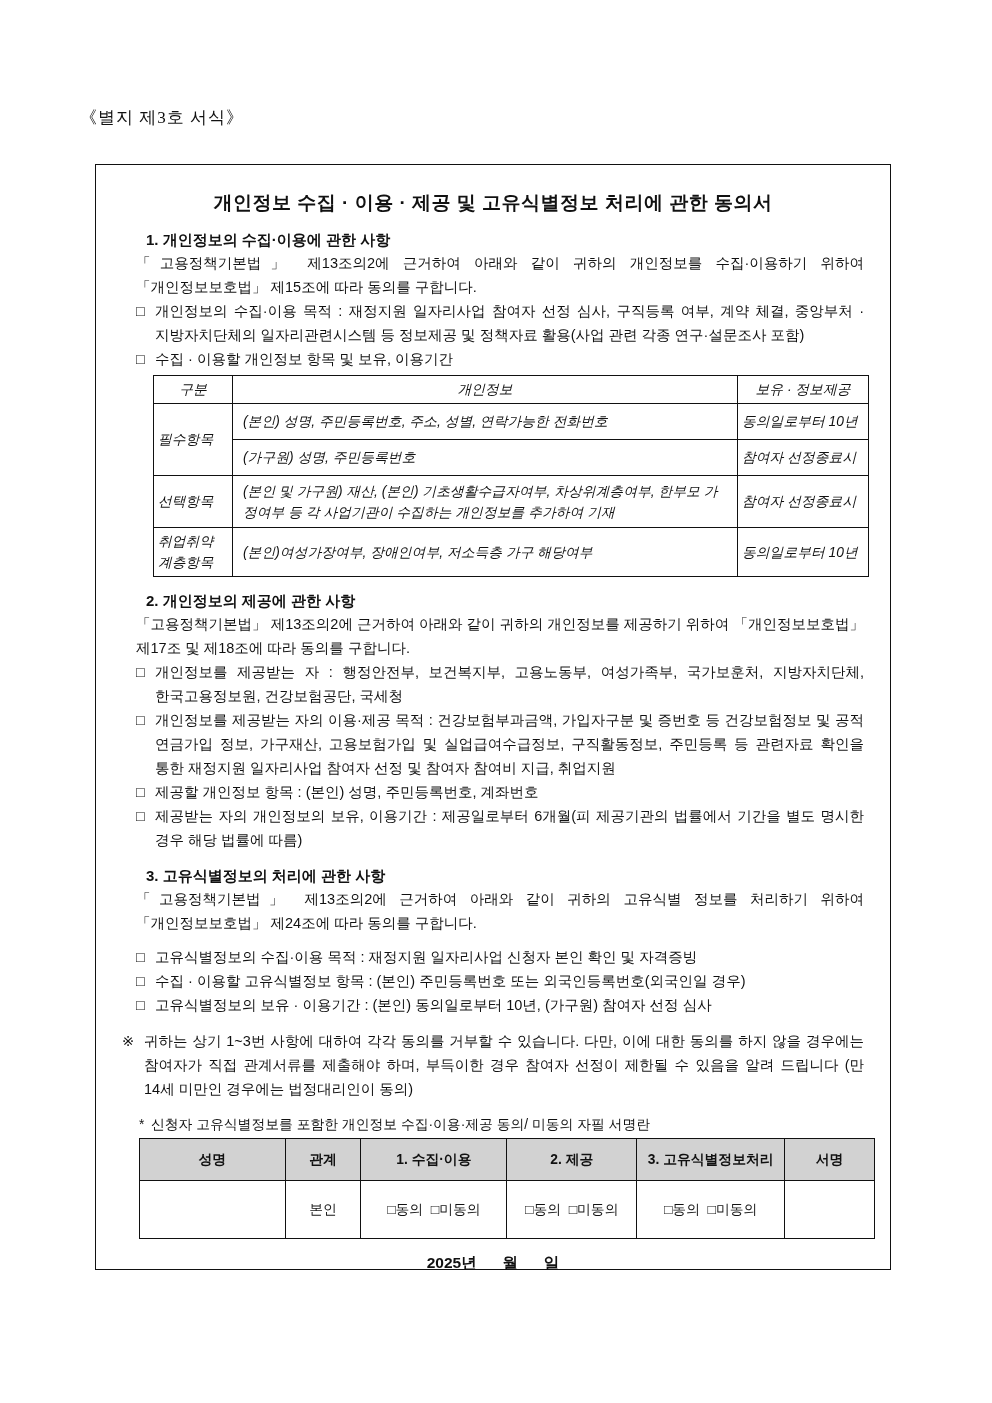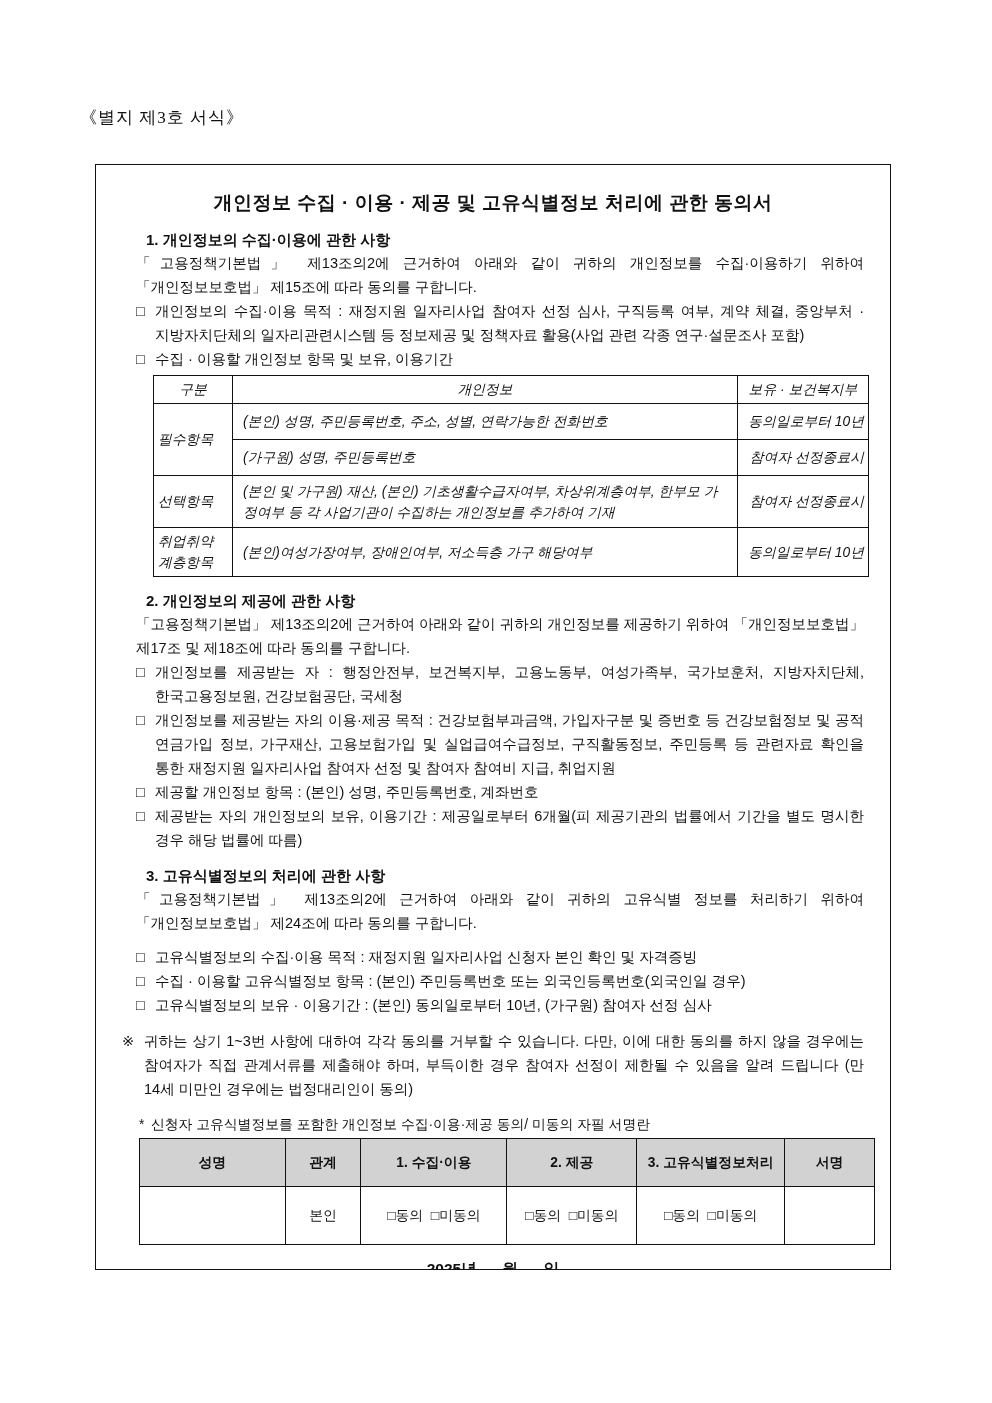--- a/index.html
+++ b/index.html
@@ -33,38 +33,38 @@
   .gap-top { margin-top:10px; }
 
   table { border-collapse:collapse; background:#fff; }
   .info-table {
     margin:4px 0 0 31px; width:716px;
     border:1.6px solid #111; font-size:13.8px;font-style:italic;
   }
   .info-table td { border:1px solid #111; padding:3px 10px; line-height:21px; }
   .info-table .hdr td { text-align:center; height:27px; }
   .info-table .cat { text-align:left; width:79px; padding:3px 4px; }
-  .info-table .period { text-align:right; width:131px; padding:3px 4px; }
+  .info-table .period { text-align:left; width:131px; padding:3px 4px; }
   .info-table .r1 td { height:36px; }
   .info-table .r3 td { height:52px; }
   .info-table .r4 td { height:46px; }
 
   .note { display:flex; margin-top:12px; font-size:14.5px; line-height:24px; }
   .note .marker { width:22px; flex:none; }
   .note .btext { flex:1; text-align:justify; word-break:keep-all; }
 
   .sig-note { display:flex; margin:14px 0 0 17px; font-size:13.8px; line-height:20px; }
   .sig-note .marker { width:12px; flex:none; }
 
   .sig-table {
     margin:3px 0 0 17px; width:736px;
     border:1.8px solid #111; font-size:13.8px;
   }
   .sig-table td { border:1.4px solid #111; text-align:center; white-space:pre; }
-  .sig-table .hdr td { background:#d2d2d2; font-weight:bold; height:48px; }
+  .sig-table .hdr td { background:#d2d2d2; font-weight:bold; height:42px; }
   .sig-table .body td { height:58px; }
 
   .date-line { text-align:center; font-weight:bold; font-size:15.5px; margin-top:14px; white-space:pre; }
   .recipient-line { text-align:center; font-weight:bold; font-size:20px; margin-top:5px; white-space:pre; letter-spacing:1px; }
 </style>
 </head>
 <body>
 
 <div>
 
@@ -85,21 +85,21 @@
         <span class="marker">□</span>
         <span class="btext">수집 · 이용할 개인정보 항목 및 보유, 이용기간</span>
       </div>
     </div>
 
     <table class="info-table">
       <tbody>
           <tr class="hdr">
         <td class="cat">구분</td>
         <td>개인정보</td>
-        <td class="period">보유 · 보건복지부</td>
+        <td class="period">보유 · 정보제공</td>
       </tr>
       <tr class="r1">
         <td class="cat" rowspan="2">필수항목</td>
         <td>(본인) 성명, 주민등록번호, 주소, 성별, 연락가능한 전화번호</td>
         <td class="period">동의일로부터 10년</td>
       </tr>
       <tr class="r1">
         <td>(가구원) 성명, 주민등록번호</td>
         <td class="period">참여자 선정종료시</td>
       </tr>

